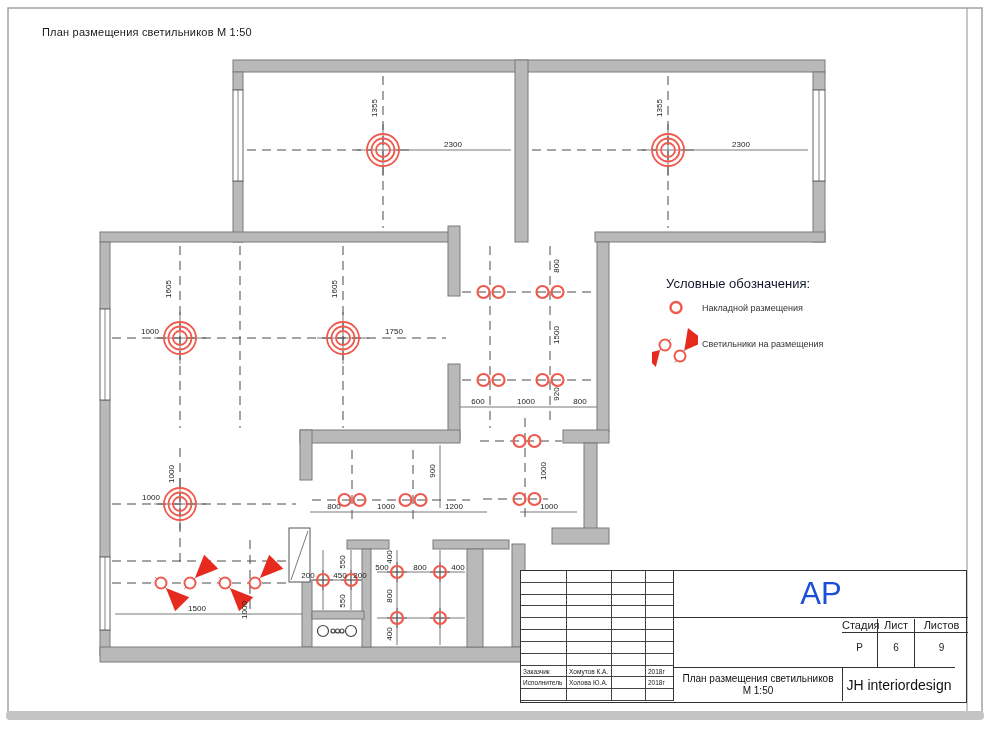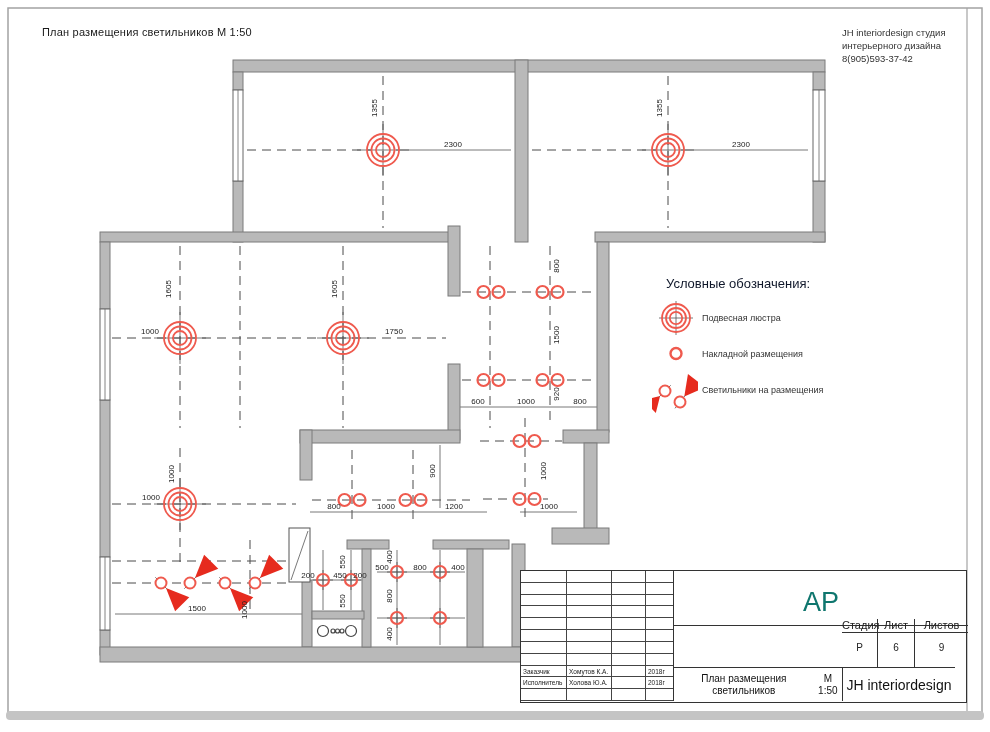--- a/index.html
+++ b/index.html
@@ -32,35 +32,35 @@
   .lr1{margin-bottom:8px}.lr2{margin-bottom:3px}.lr3{margin-bottom:12px}
   .lr4{align-items:flex-start}.lr4 .llabel{margin-top:20px}
 
   .tblock{position:absolute;left:520px;top:570px;width:447px;height:133px;
           border:1.6px solid #333;box-sizing:border-box;background:#fff}
   .tb-left{position:absolute;left:0;top:0;width:153px;height:130px;border-right:1.4px solid #333;box-sizing:border-box}
   .tbr{display:flex;box-sizing:border-box;border-bottom:.8px solid #444}
   .tbc{box-sizing:border-box;border-right:.8px solid #444;overflow:hidden;
        font-size:6.5px;line-height:11px;padding-left:2px;white-space:nowrap}
   .tbc:last-child{border-right:none}
-  .tb-code{position:absolute;left:153px;top:8px;width:294px;height:47px;border-bottom:1.2px solid #333;
+  .tb-code{position:absolute;left:153px;top:0;width:294px;height:47px;border-bottom:1.2px solid #333;
            box-sizing:border-box;display:flex;align-items:center;justify-content:center;
-           font-size:27px;color:#0f766e}
+           font-size:31px;color:#1d4ed8}
   .tb-project{position:absolute;left:153px;top:48px;width:168px;height:48px;border-right:1.2px solid #333;
            box-sizing:border-box;display:flex;align-items:center;justify-content:center;
            font-size:13.5px;color:#111}
   .tb-mini{position:absolute;left:321px;top:48px;width:126px;height:48px;box-sizing:border-box}
   .tb-mini .hd,.tb-mini .vl{display:flex}
   .tb-mini .hd div{font-size:11px;height:14px;line-height:13px;text-align:center;
        box-sizing:border-box;border-bottom:1px solid #333;border-right:1px solid #333}
   .tb-mini .vl div{font-size:10px;height:34px;line-height:30px;text-align:center;
        box-sizing:border-box;border-right:1px solid #333}
   .tb-mini .c1{width:36px}.tb-mini .c2{width:37px}.tb-mini .c3{width:53px;border-right:none!important}
   .tb-doc{position:absolute;left:153px;top:96px;width:168px;height:34px;border-top:1.2px solid #333;
-          box-sizing:border-box;display:flex;align-items:center;justify-content:center;
+          box-sizing:border-box;display:flex;flex-direction:column;align-items:center;justify-content:center;
           font-size:10px;line-height:12px;color:#111;text-align:center}
   .tb-studio{position:absolute;left:321px;top:96px;width:113px;height:34px;border-top:1.2px solid #333;border-left:1.2px solid #333;
           box-sizing:border-box;display:flex;align-items:center;justify-content:center;font-size:14px;color:#111}
 </style>
 </head>
 <body>
 
 <div class="page">
 
   <svg class="plan" id="plan" viewBox="0 0 990 732">
@@ -307,40 +307,23 @@
       <text x="382" y="570" class="dim">500</text>
       <text x="420" y="570" class="dim">800</text>
       <text x="458" y="570" class="dim">400</text>
       <text x="392" y="557" class="dim" transform="rotate(-90 392 557)">400</text>
       <text x="392" y="596" class="dim" transform="rotate(-90 392 596)">800</text>
       <text x="392" y="634" class="dim" transform="rotate(-90 392 634)">400</text>
     </svg>
 
   <div class="doc-title">План размещения светильников  М 1:50</div>
 
-  <div class="contact">
-    <div>JH interiordesign студия</div>
-    <div>интерьерного дизайна</div>
-    <div>8(905)593-37-42</div>
-  </div>
 
   <div class="legend">
     <div class="legend-title">Условные обозначения:</div>
-    <div class="legend-row lr1">
-      <svg class="licon" width="46" height="38">
-          <g>
-            <line x1="7" y1="19" x2="41" y2="19" class="thin"></line>
-            <line x1="24" y1="2" x2="24" y2="36" class="thin"></line>
-            <circle cx="24" cy="19" r="14" fill="none" stroke="#ef5a4e" stroke-width="1.8"></circle>
-            <circle cx="24" cy="19" r="10" fill="none" stroke="#ef5a4e" stroke-width="1.8"></circle>
-            <circle cx="24" cy="19" r="6.2" fill="none" stroke="#ef5a4e" stroke-width="1.8"></circle>
-          </g>
-        </svg>
-      <span class="llabel">Подвесная люстра</span>
-    </div>
     <div class="legend-row lr2">
       <svg class="licon" width="46" height="17">
           <circle cx="24" cy="8.5" r="5.5" fill="none" stroke="#ef5a4e" stroke-width="2.4"></circle>
         </svg>
       <span class="llabel">Накладной размещения</span>
     </div>
     <div class="legend-row lr4">
       <svg class="licon" width="46" height="62">
           <g transform="translate(13 26) rotate(135)">
             <polygon points="7,0 22,-9 22,9" fill="#e62b1e"></polygon>

